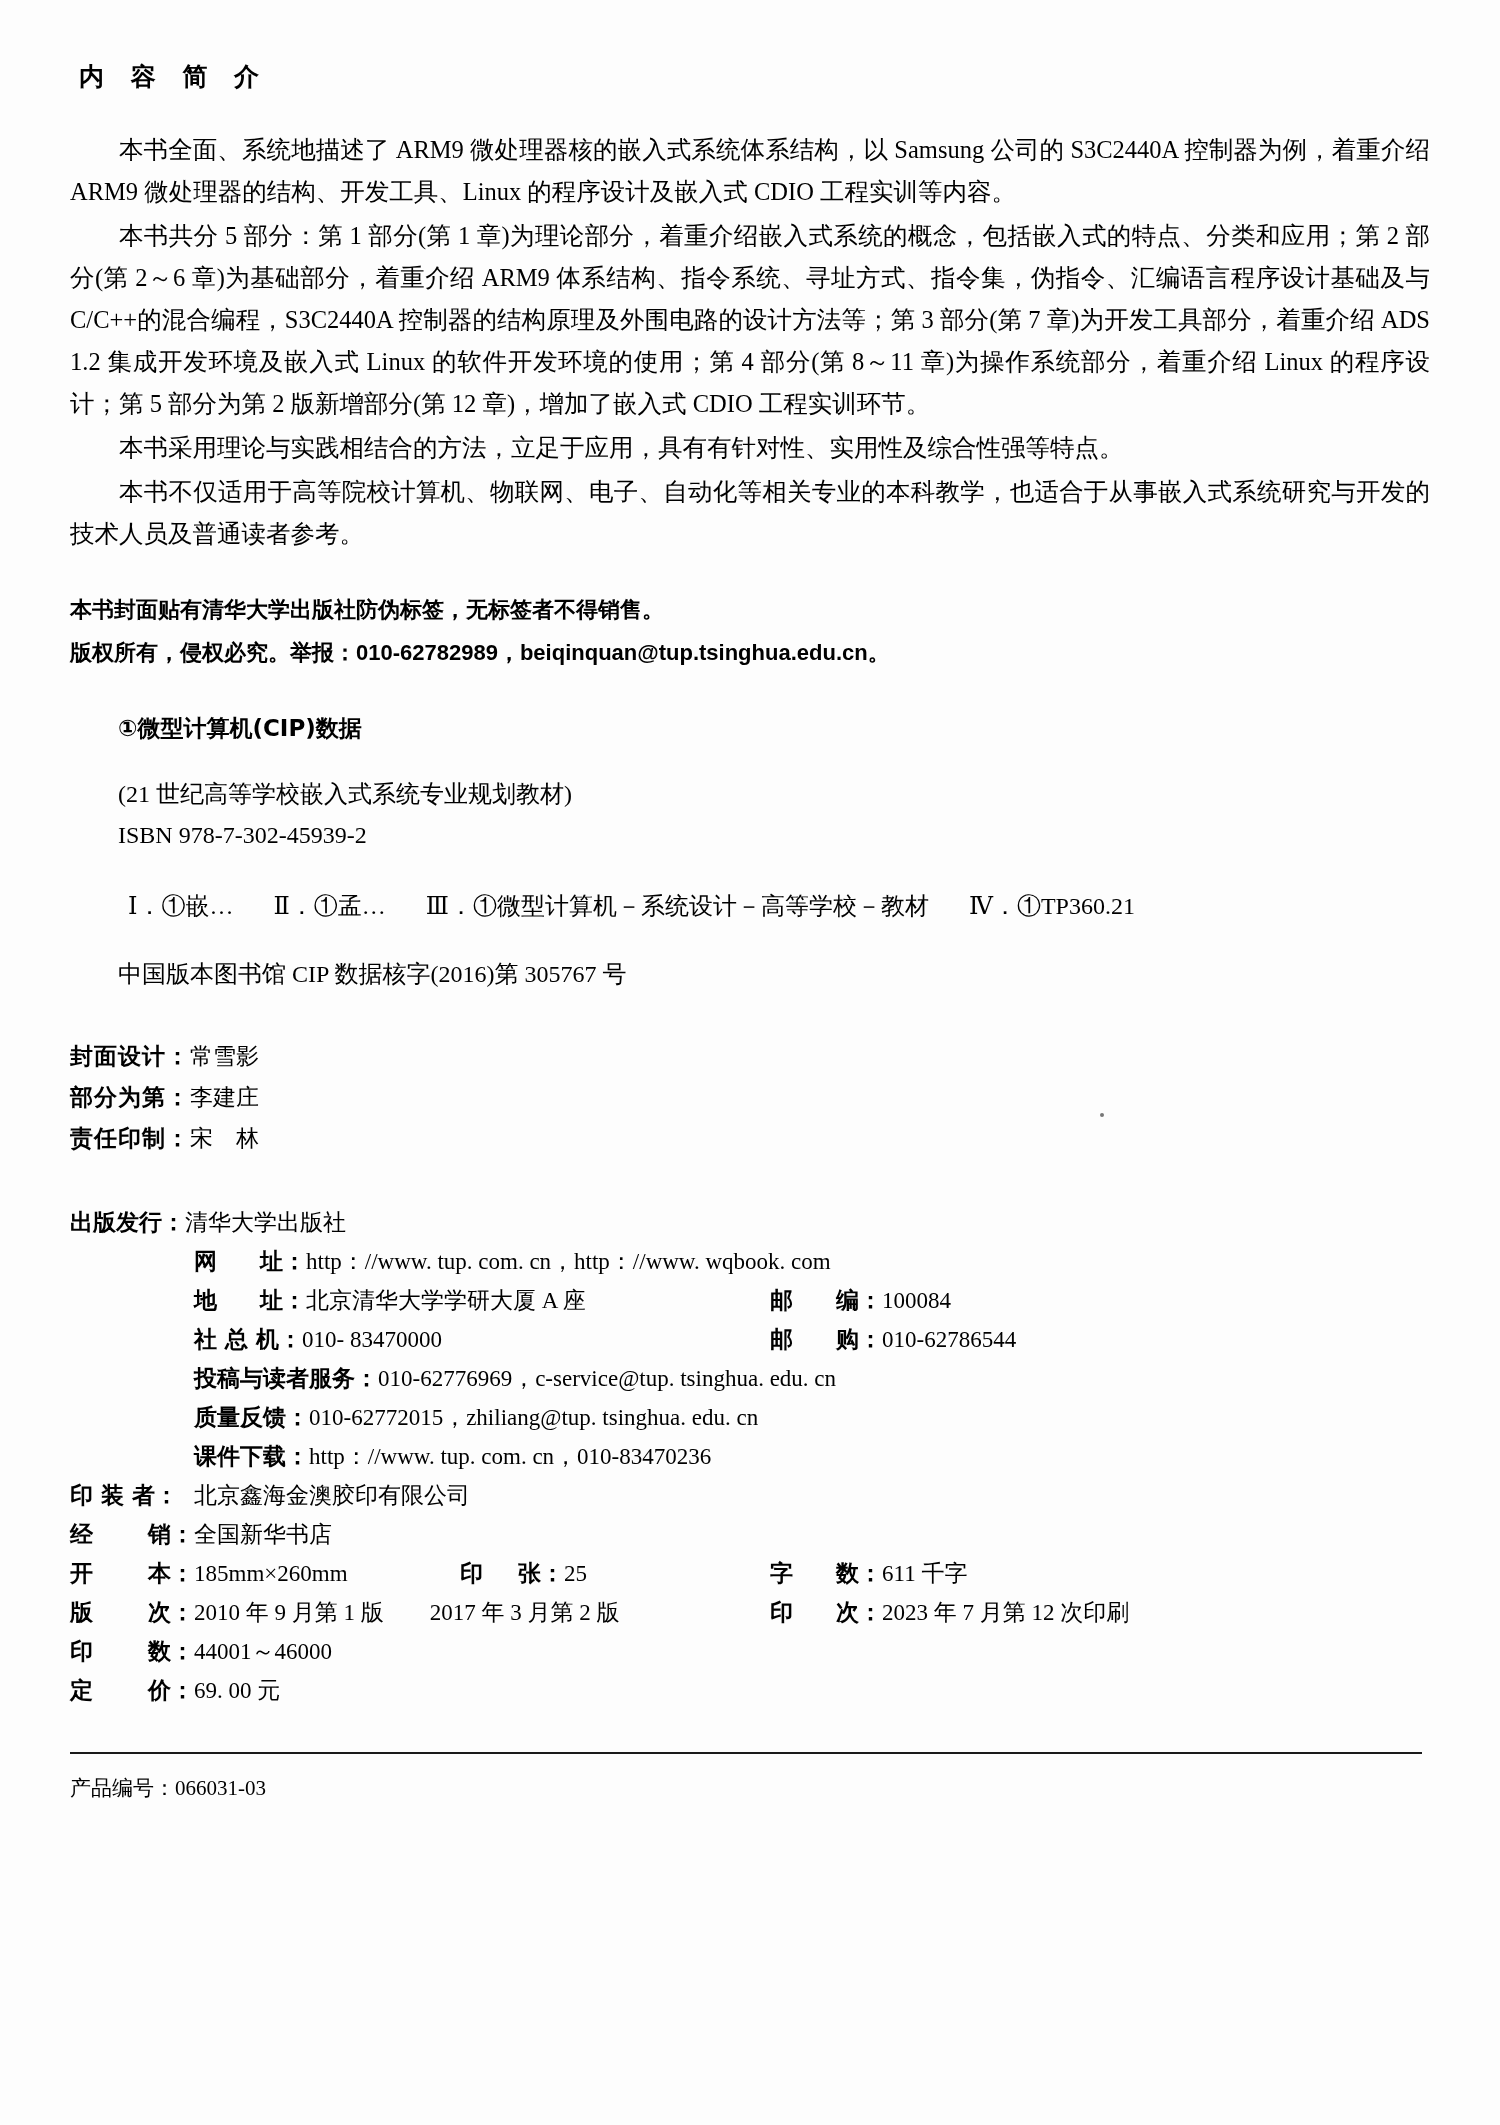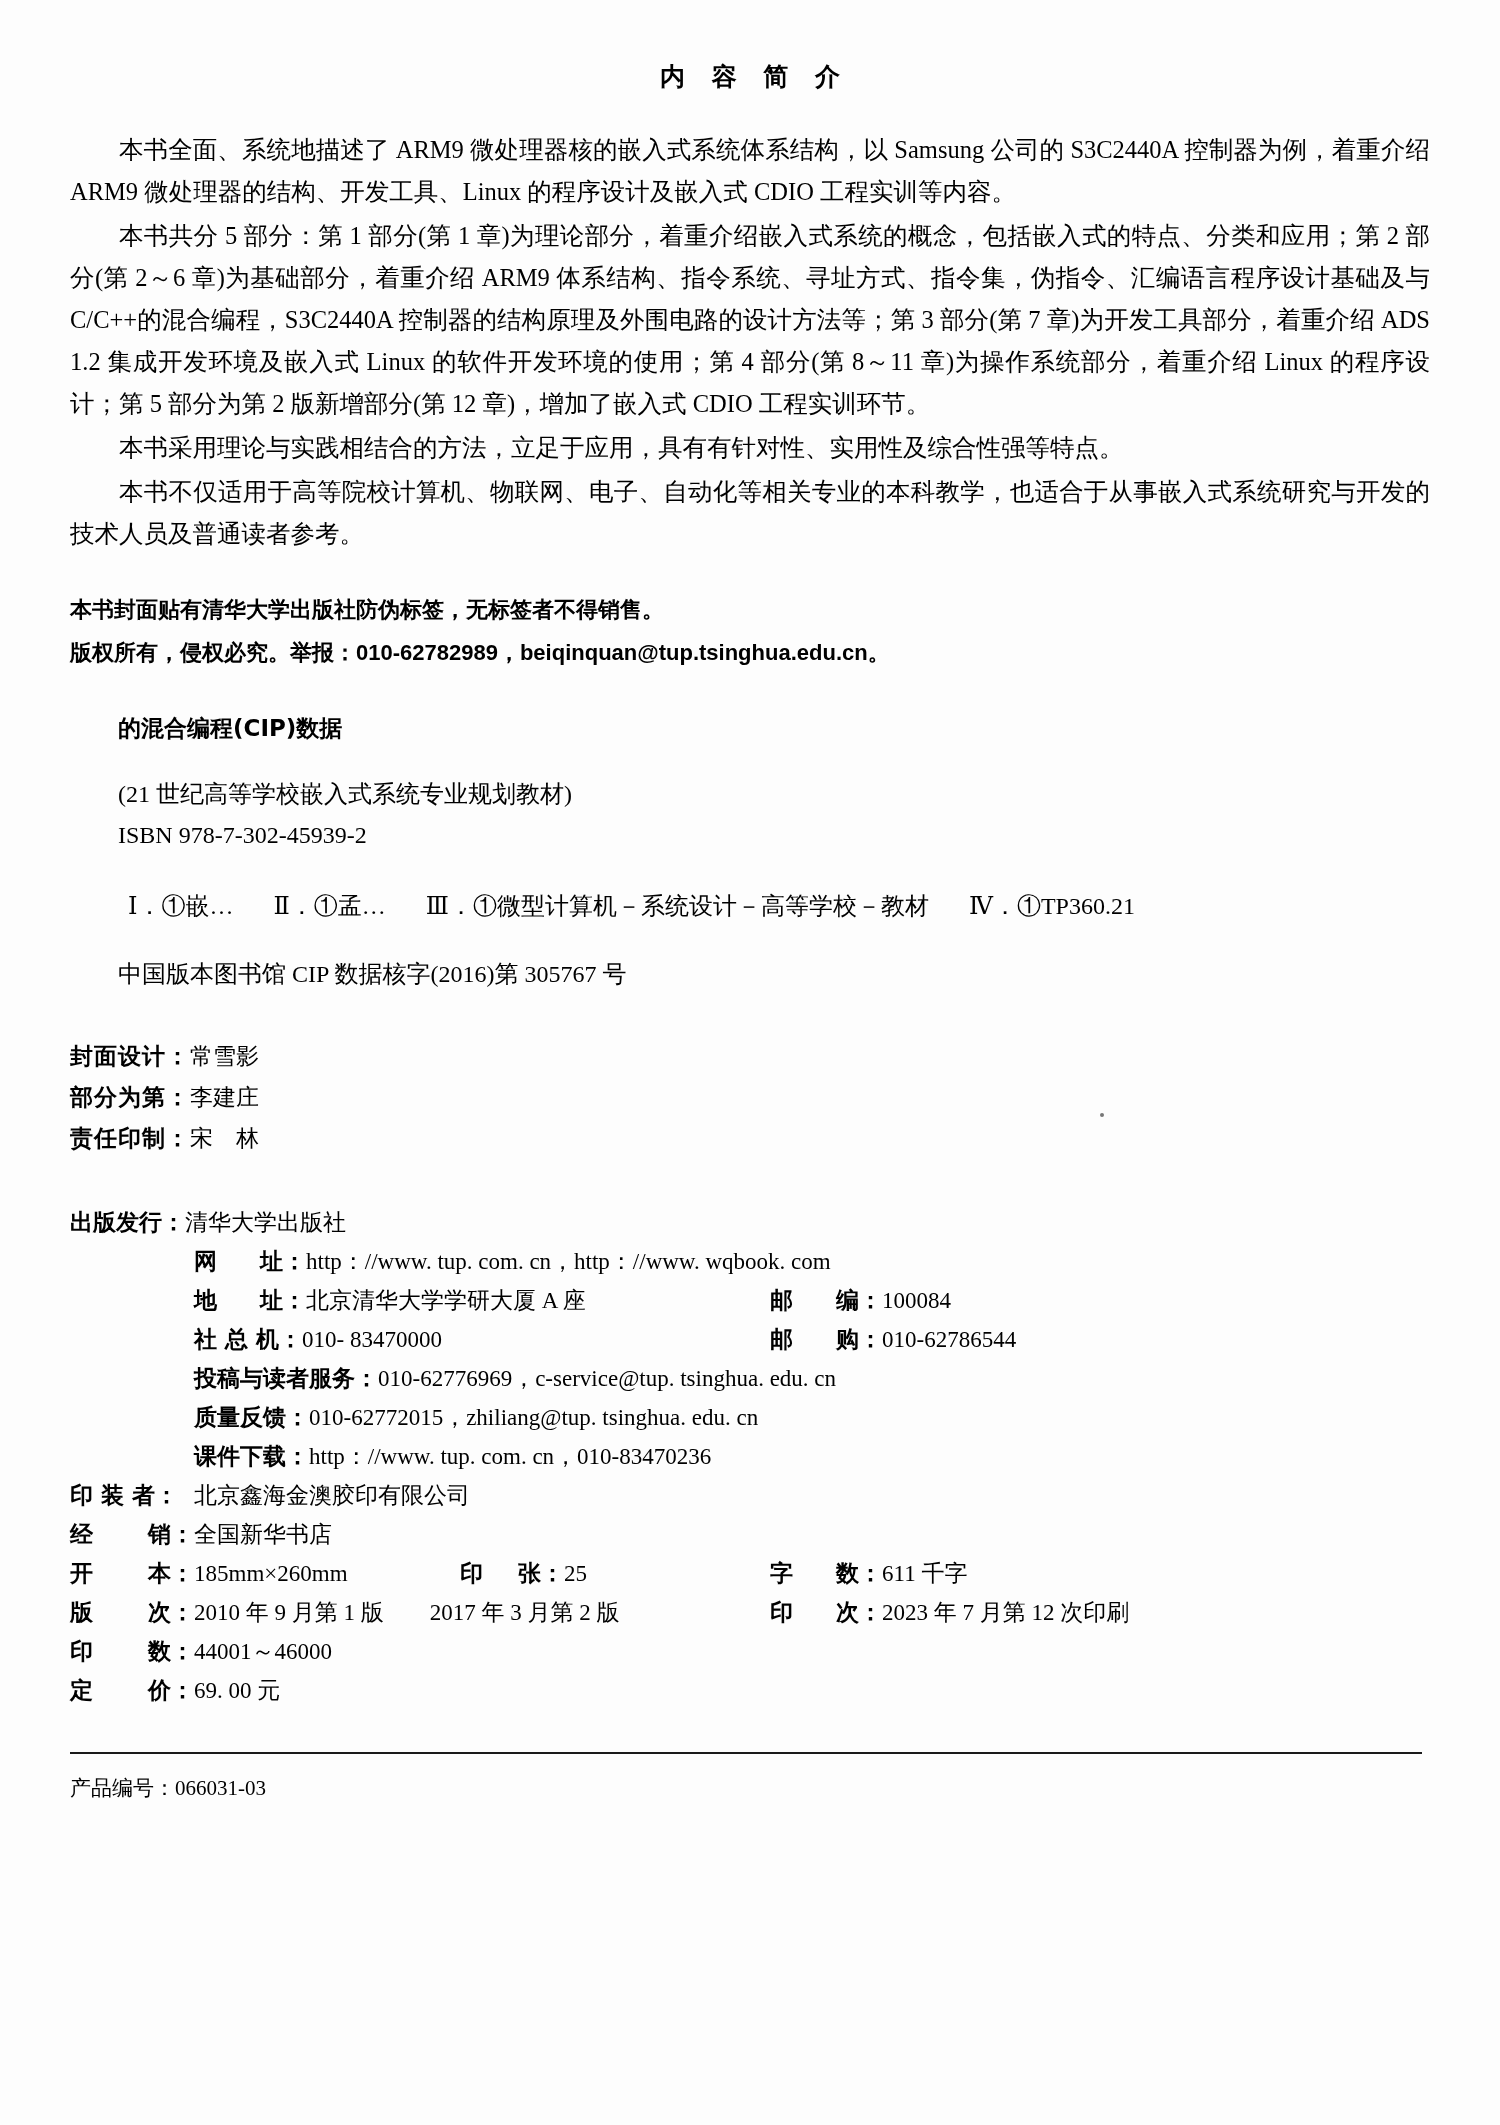--- a/index.html
+++ b/index.html
@@ -19,21 +19,20 @@
   }
   .inner {
     position: absolute;
     left: 70px;
     top: 60px;
     width: 1360px;
   }
 
   
   .doc-title {
-    text-align: center;
     font-family: "DejaVu Sans", "Liberation Sans", sans-serif;
     font-weight: bold;
     font-size: 25px;
     letter-spacing: 9px;
     margin: 0 0 36px 0;
     padding-left: 9px;
   }
 
   
   .abstract p {
@@ -166,21 +165,21 @@
       <p>本书共分 5 部分：第 1 部分(第 1 章)为理论部分，着重介绍嵌入式系统的概念，包括嵌入式的特点、分类和应用；第 2 部分(第 2～6 章)为基础部分，着重介绍 ARM9 体系结构、指令系统、寻址方式、指令集，伪指令、汇编语言程序设计基础及与 C/C++的混合编程，S3C2440A 控制器的结构原理及外围电路的设计方法等；第 3 部分(第 7 章)为开发工具部分，着重介绍 ADS 1.2 集成开发环境及嵌入式 Linux 的软件开发环境的使用；第 4 部分(第 8～11 章)为操作系统部分，着重介绍 Linux 的程序设计；第 5 部分为第 2 版新增部分(第 12 章)，增加了嵌入式 CDIO 工程实训环节。</p>
       <p>本书采用理论与实践相结合的方法，立足于应用，具有有针对性、实用性及综合性强等特点。</p>
       <p>本书不仅适用于高等院校计算机、物联网、电子、自动化等相关专业的本科教学，也适合于从事嵌入式系统研究与开发的技术人员及普通读者参考。</p>
     </div>
 
     <div class="notice">
       <div>本书封面贴有清华大学出版社防伪标签，无标签者不得销售。</div>
       <div>版权所有，侵权必究。举报：010-62782989，beiqinquan@tup.tsinghua.edu.cn。</div>
     </div>
 
-    <div class="cip-heading">的混合编程(CIP)数据</div>
+    <div class="cip-heading">①微型计算机(CIP)数据</div>
 
     <div class="cip-body">
       <div class="ln">(21 世纪高等学校嵌入式系统专业规划教材)</div>
       <div class="ln">ISBN 978-7-302-45939-2</div>
     </div>
 
     <div class="cip-class">
       <span>Ⅰ．①嵌…</span><span class="gap-l"></span><span>Ⅱ．①孟…</span><span class="gap-l"></span><span>Ⅲ．①微型计算机－系统设计－高等学校－教材</span><span class="gap-l"></span><span>Ⅳ．①TP360.21</span>
     </div>
 

